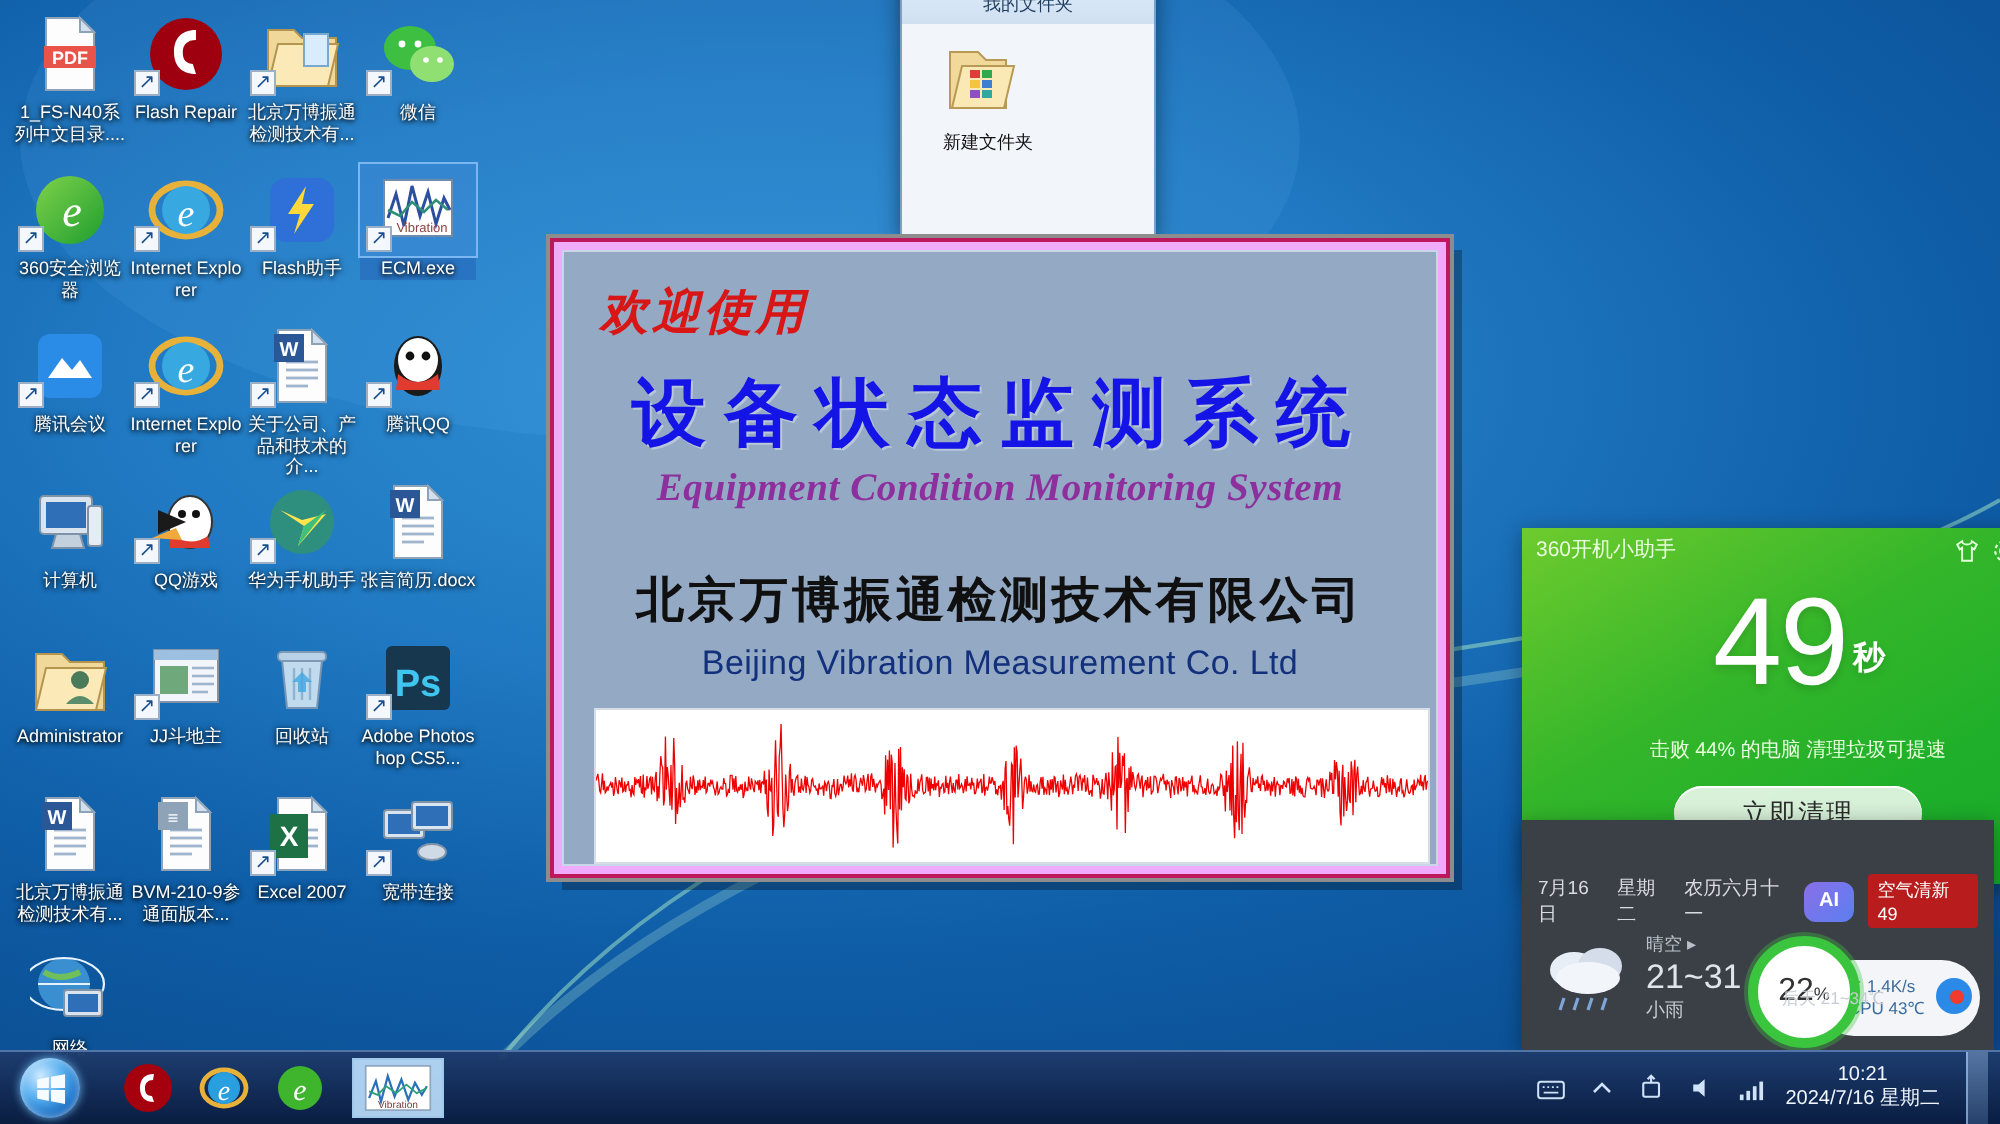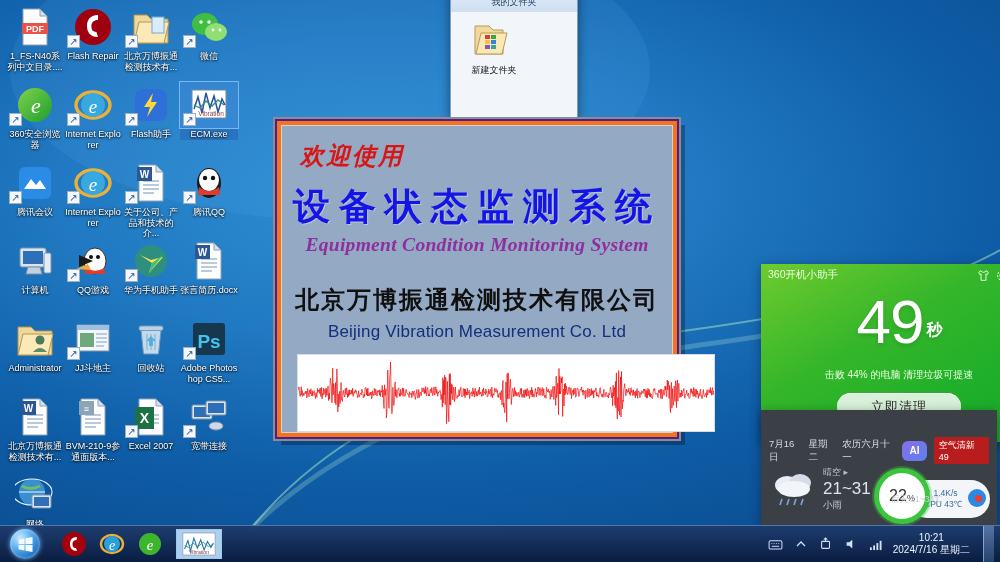--- a/index.html
+++ b/index.html
@@ -39,22 +39,22 @@
   #explorer-window .ew-title{height:34px;background:linear-gradient(180deg,#e7f1fb,#cfe0f2);
     display:flex;align-items:flex-end;justify-content:center;padding-bottom:3px;
     font-size:9px;color:#1d3c5e;}
   #explorer-window .ew-body{padding:8px 0 0 8px;}
   #explorer-window .ew-item{width:70px;text-align:center;}
   #explorer-window .ew-item .cap{font-size:9px;color:#111;margin-top:2px;display:block;}
   #explorer-window .ew-bottom{position:absolute;left:0;bottom:-14px;width:128px;height:13px;
     background:linear-gradient(180deg,#cfe1f4,#a9c6e2);border:1px solid #7ba0c8;}
 
   
-  #splash{position:absolute;left:275px;top:119px;width:404px;height:320px;
-    background:#f97316;border:2px solid #4c1d95;outline:2px solid #8d8d8d;
+  #splash{position:absolute;left:275px;top:119px;width:450px;height:320px;
+    background:#f0abfc;border:2px solid #be185d;outline:2px solid #8d8d8d;
     box-shadow:6px 6px 0 rgba(0,0,0,.28);}
   #splash .inner{position:absolute;inset:4px;background:#93a9c4;border:1px solid #c9d6e6;}
   .sp-welcome{position:absolute;left:18px;top:14px;font-family:"Liberation Serif",serif;
     font-style:italic;font-weight:bold;font-size:24px;color:#d81616;letter-spacing:2px;}
   .sp-title{position:absolute;left:0;right:0;top:56px;text-align:center;
     font-family:"Liberation Serif",serif;font-weight:bold;font-size:37px;color:#1414e6;
     letter-spacing:9px;text-shadow:1px 1px 0 rgba(255,255,255,.35);}
   .sp-subtitle{position:absolute;left:0;right:0;top:108px;text-align:center;
     font-family:"Liberation Serif",serif;font-style:italic;font-weight:bold;font-size:19.5px;
     color:#8e2f9e;letter-spacing:.3px;}

